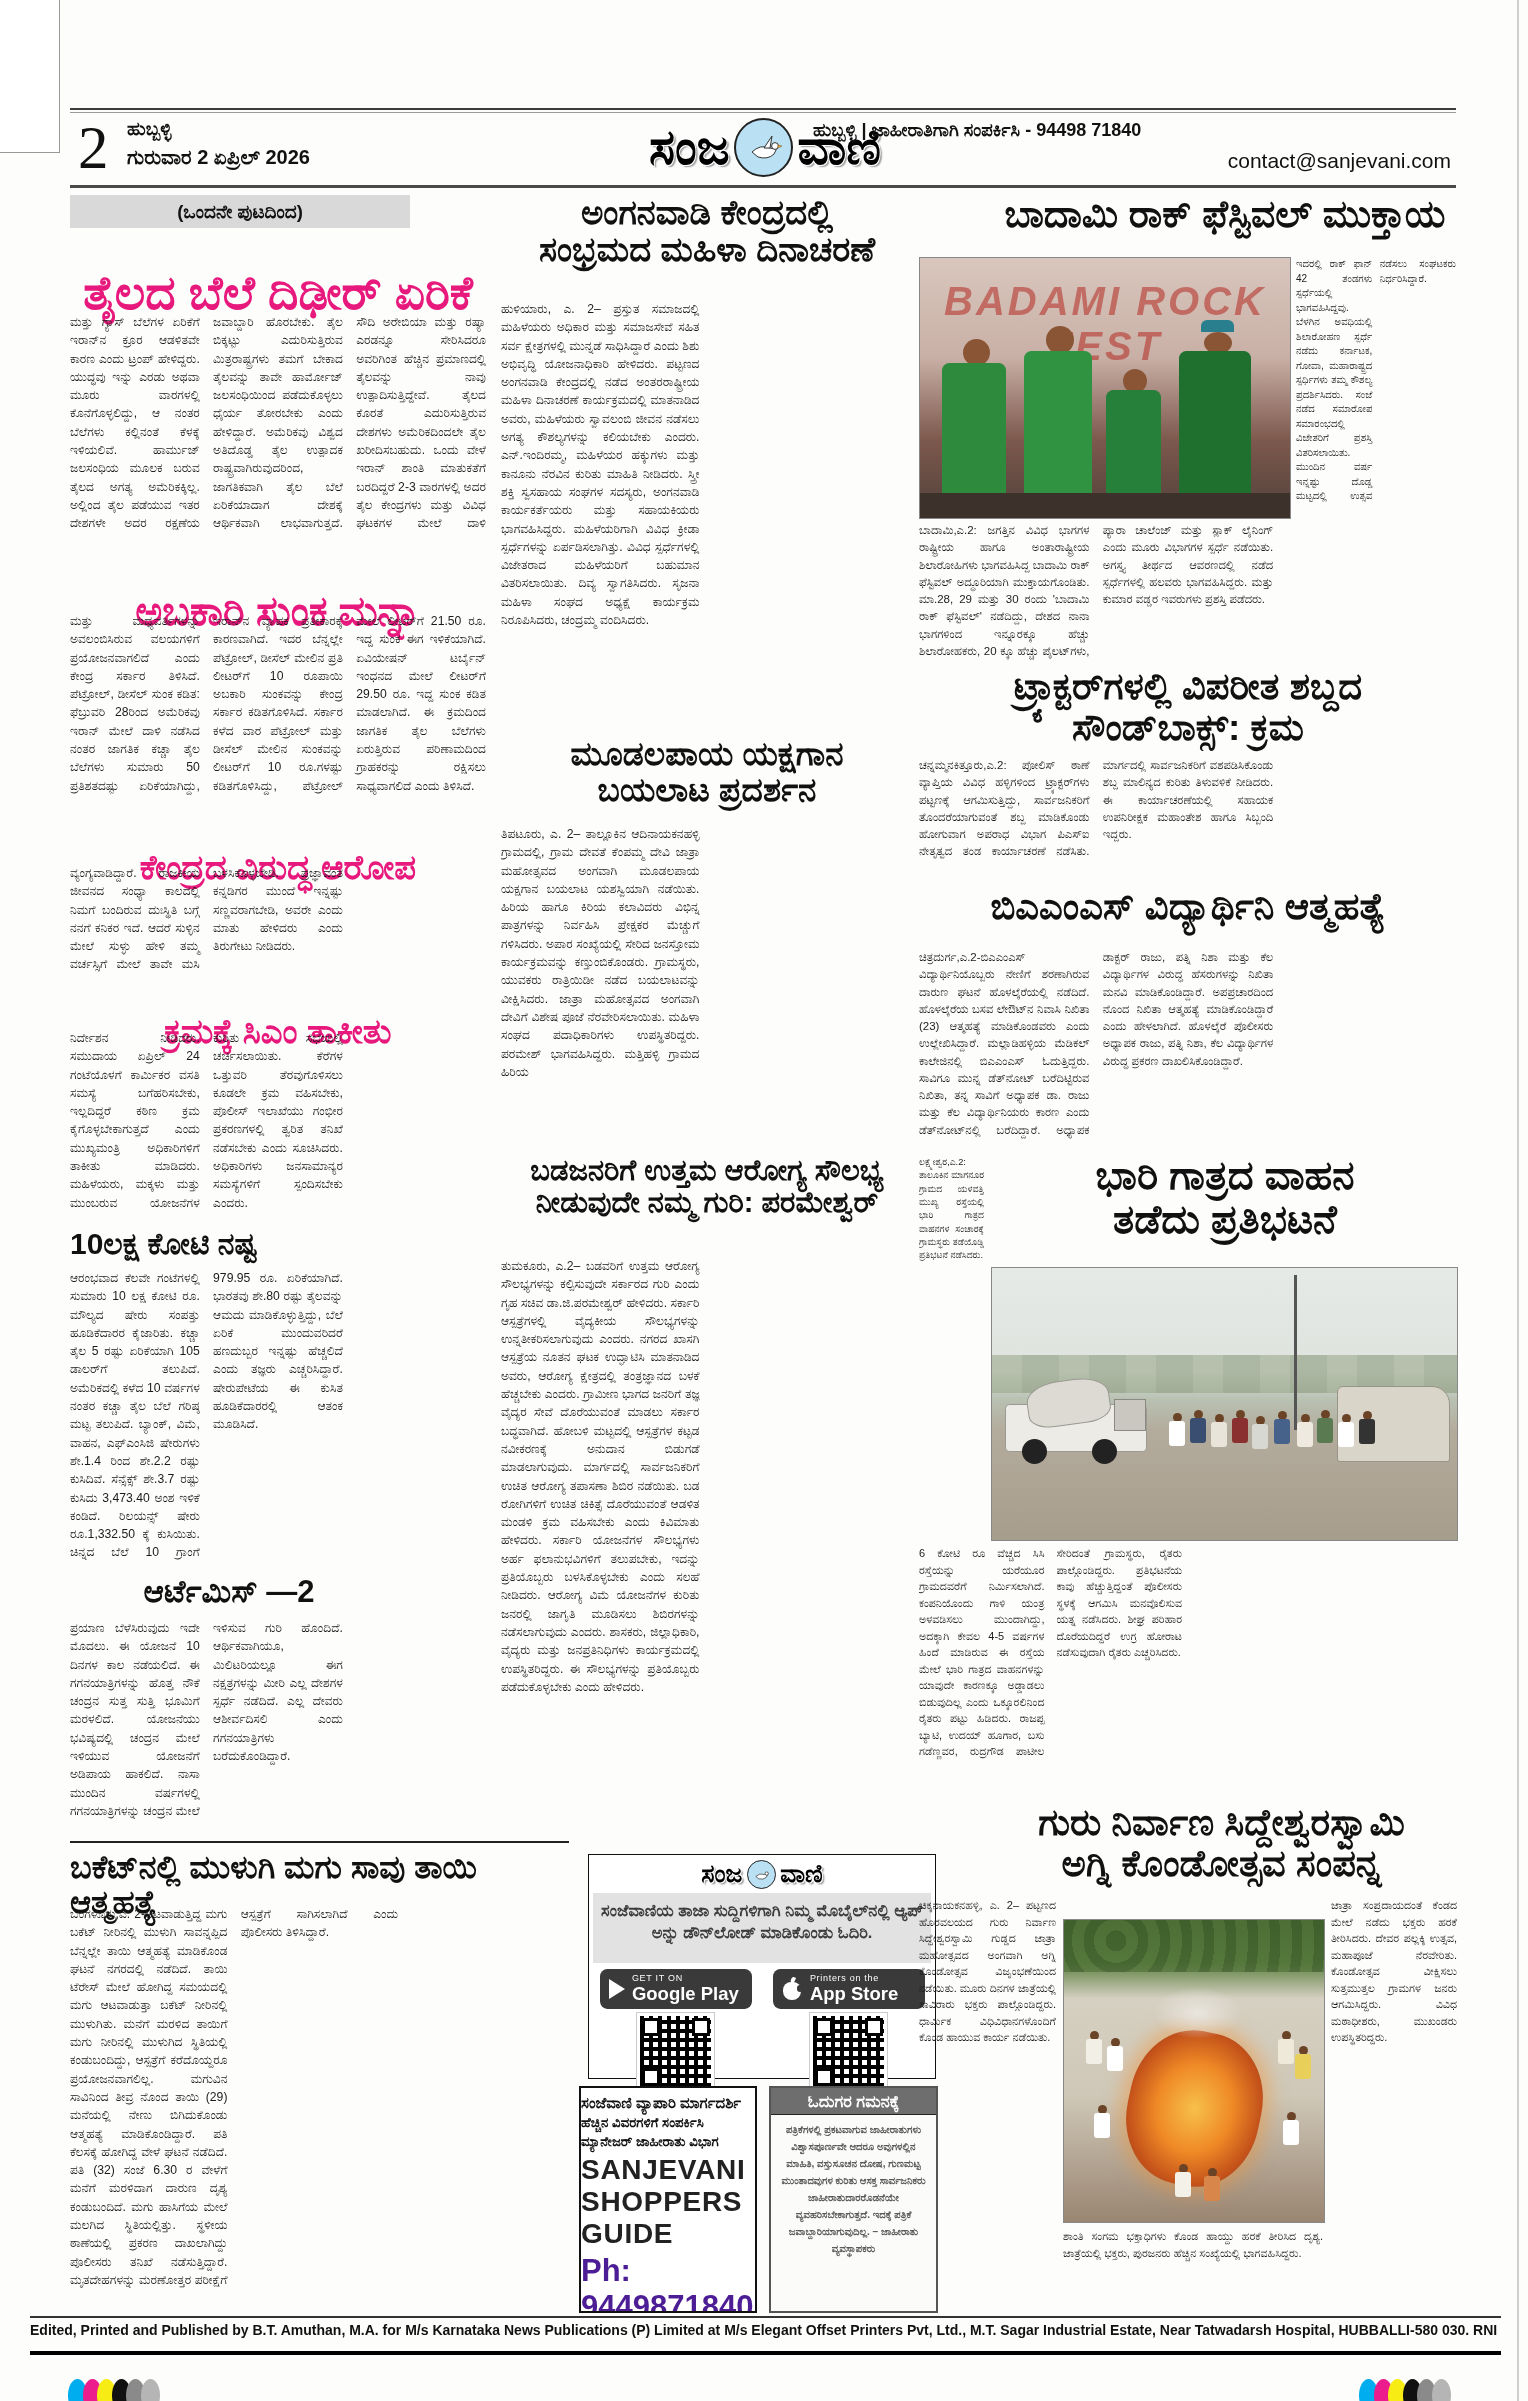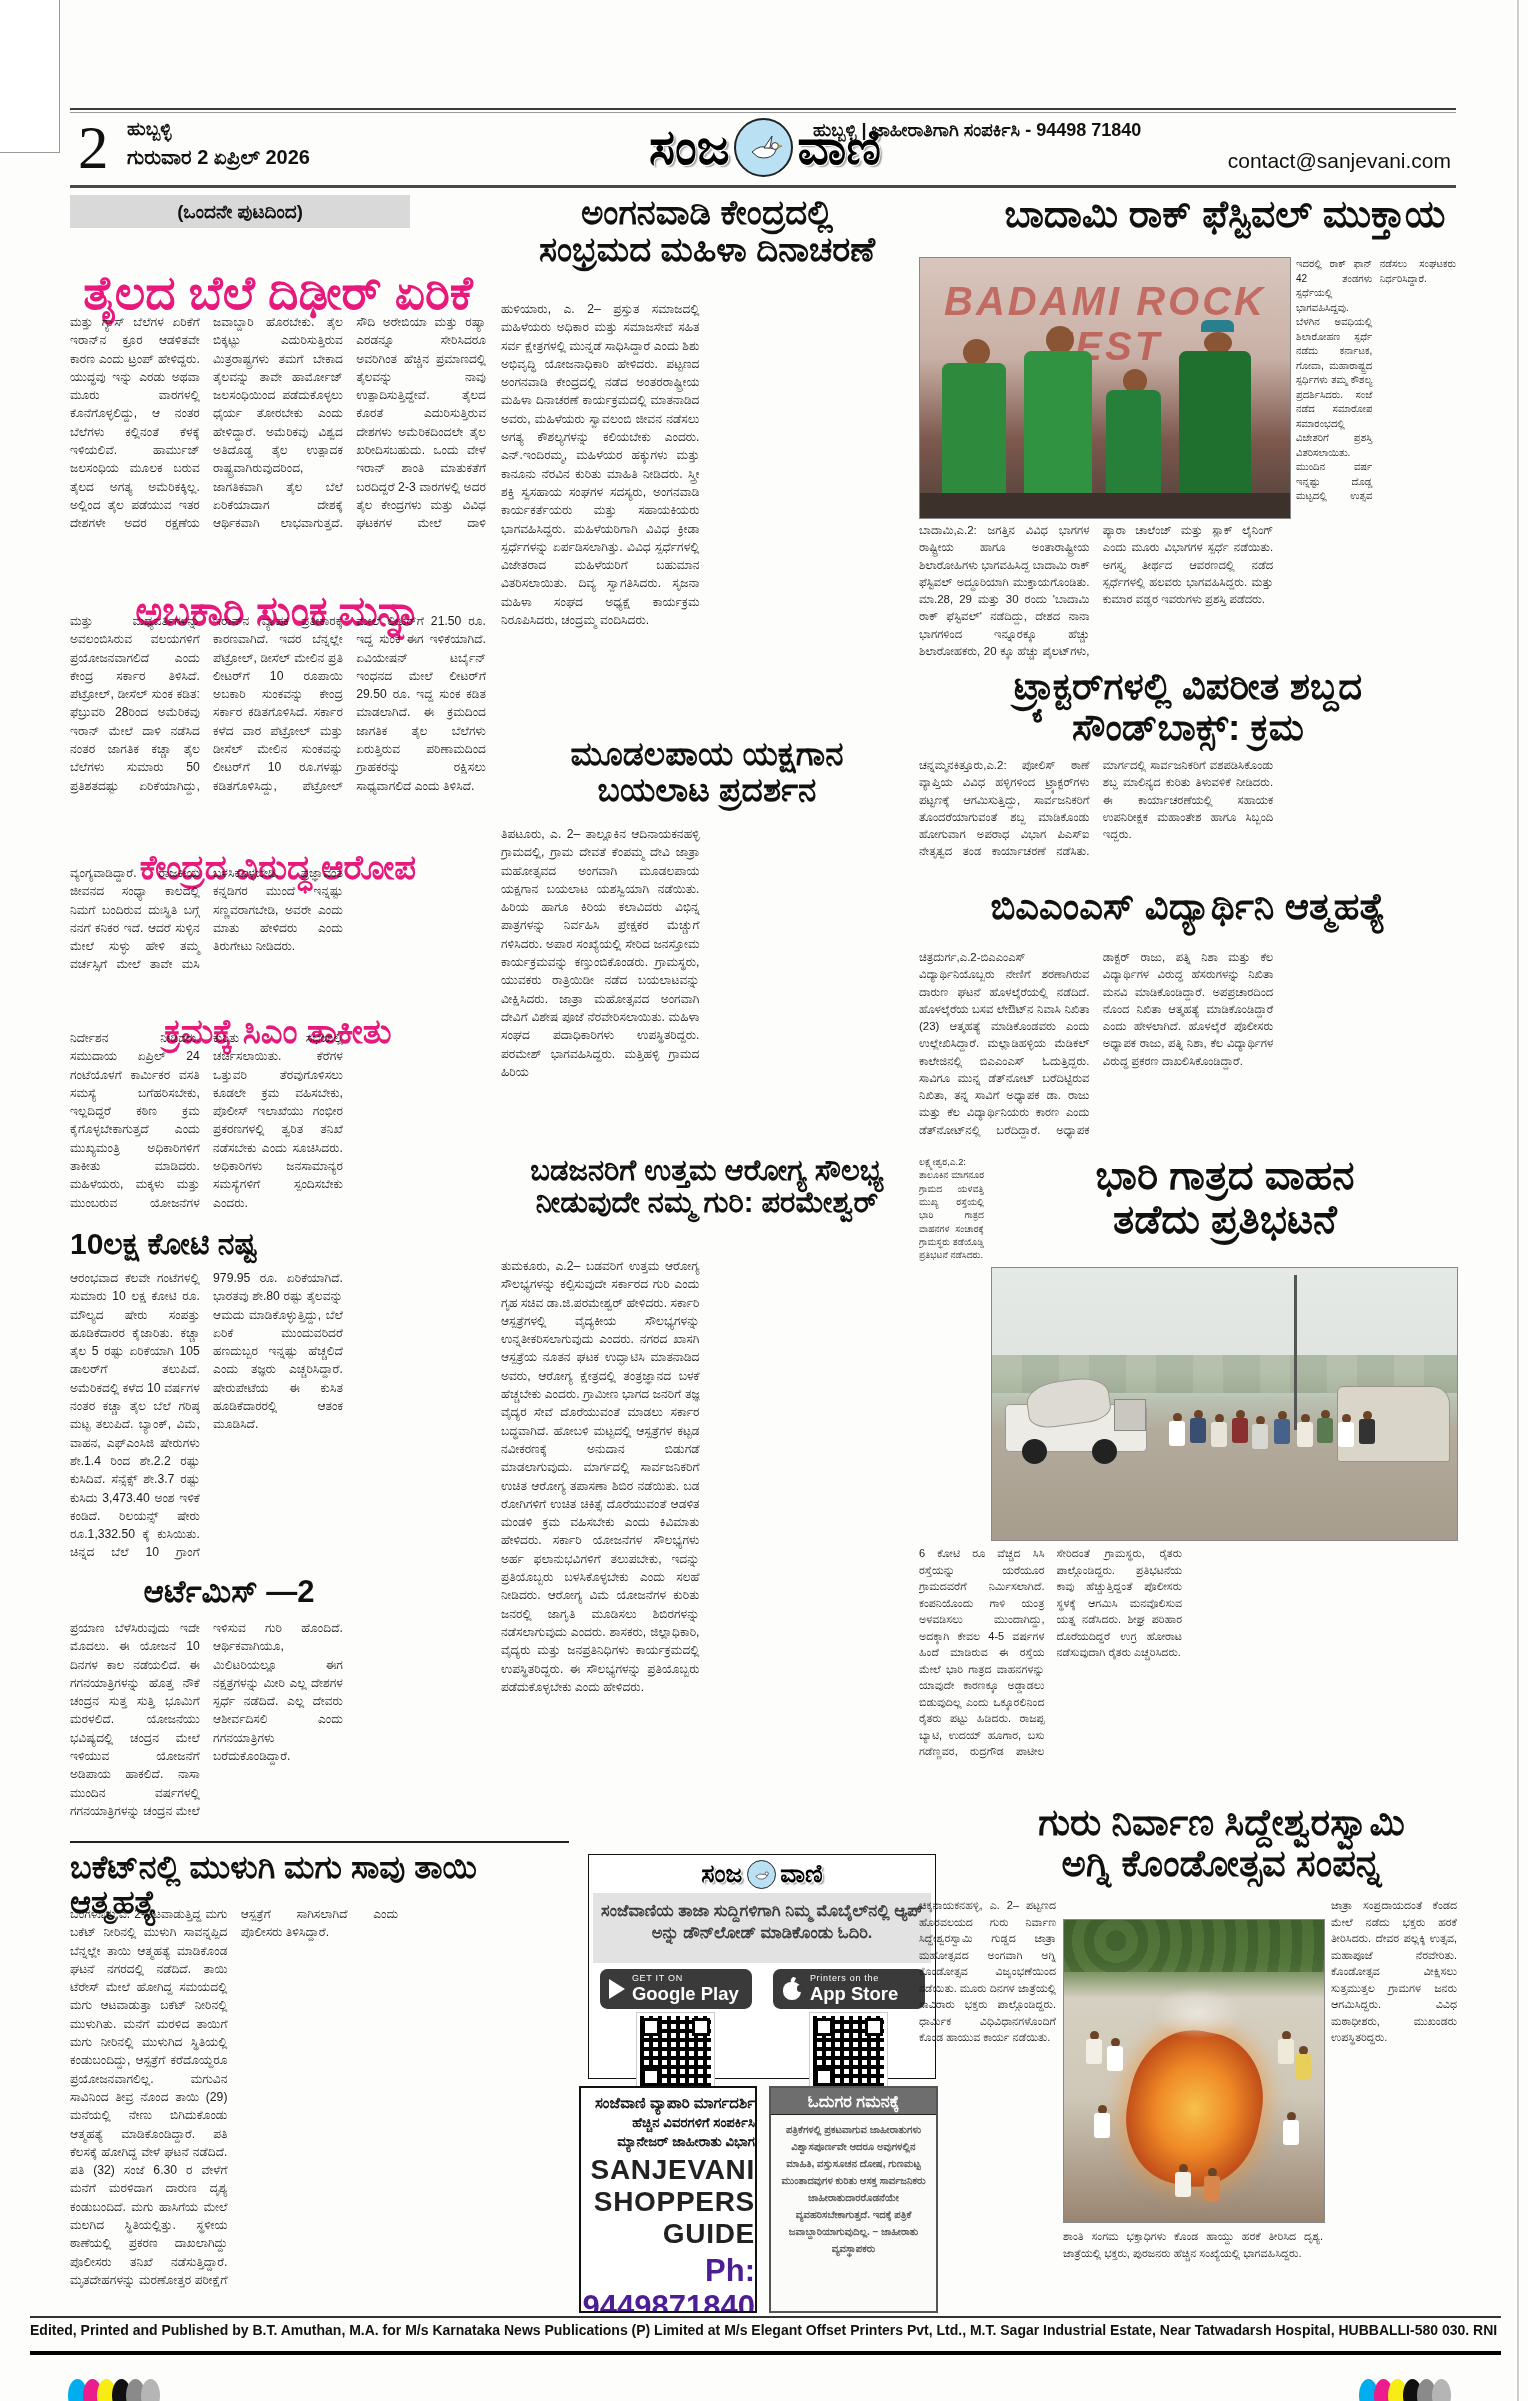--- a/index.html
+++ b/index.html
@@ -147,21 +147,21 @@
           <span class="fp" style="left:1.5px;bottom:1.5px;"></span>
       </div>
       <div class="qr" style="width:71px;height:71px;">
         <span class="fp" style="left:1.5px;top:1.5px;"></span>
           <span class="fp" style="right:1.5px;top:1.5px;"></span>
           <span class="fp" style="left:1.5px;bottom:1.5px;"></span>
       </div>
     </div>
   </div>
 
-  <div class="abs adbox" style="left:579px;top:2086px;width:174px;height:223px;text-align:right;overflow:hidden;">
+  <div class="abs adbox" style="left:579px;top:2086px;width:174px;height:223px;text-align:left;overflow:hidden;">
     <div style="font-weight:bold;font-size:15px;margin-top:6px;">ಸಂಜೆವಾಣಿ ವ್ಯಾಪಾರಿ ಮಾರ್ಗದರ್ಶಿ</div>
     <div style="font-weight:bold;font-size:13.3px;margin-top:3px;">ಹೆಚ್ಚಿನ ವಿವರಗಳಿಗೆ ಸಂಪರ್ಕಿಸಿ</div>
     <div style="font-weight:bold;font-size:13.3px;margin-top:3px;">ಮ್ಯಾನೇಜರ್ ಜಾಹೀರಾತು ವಿಭಾಗ</div>
     <div style="font-weight:bold;font-size:28px;letter-spacing:0.7px;margin-top:4.4px;color:#222;">SANJEVANI</div>
     <div style="font-weight:bold;font-size:28px;letter-spacing:0.7px;color:#222;">SHOPPERS</div>
     <div style="font-weight:bold;font-size:28px;letter-spacing:0.7px;color:#222;">GUIDE</div>
     <div style="font-weight:bold;font-size:31px;margin-top:3px;color:#4c1d95;">Ph: 9449871840</div>
   </div>
 
   <div class="abs" style="left:769px;top:2086px;width:165px;height:223px;border:2.2px solid #555;background:#fbfbf9;overflow:hidden;">

